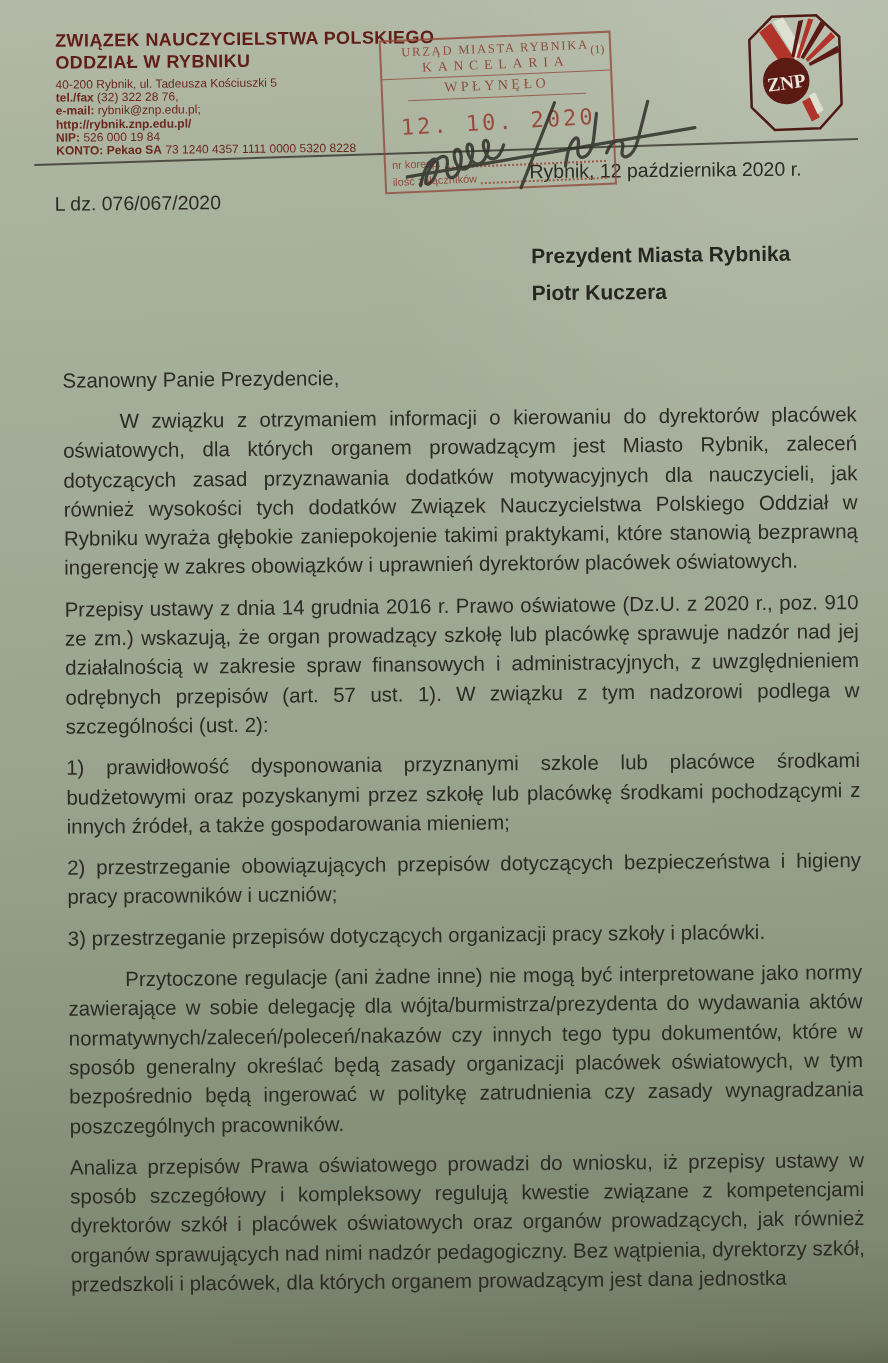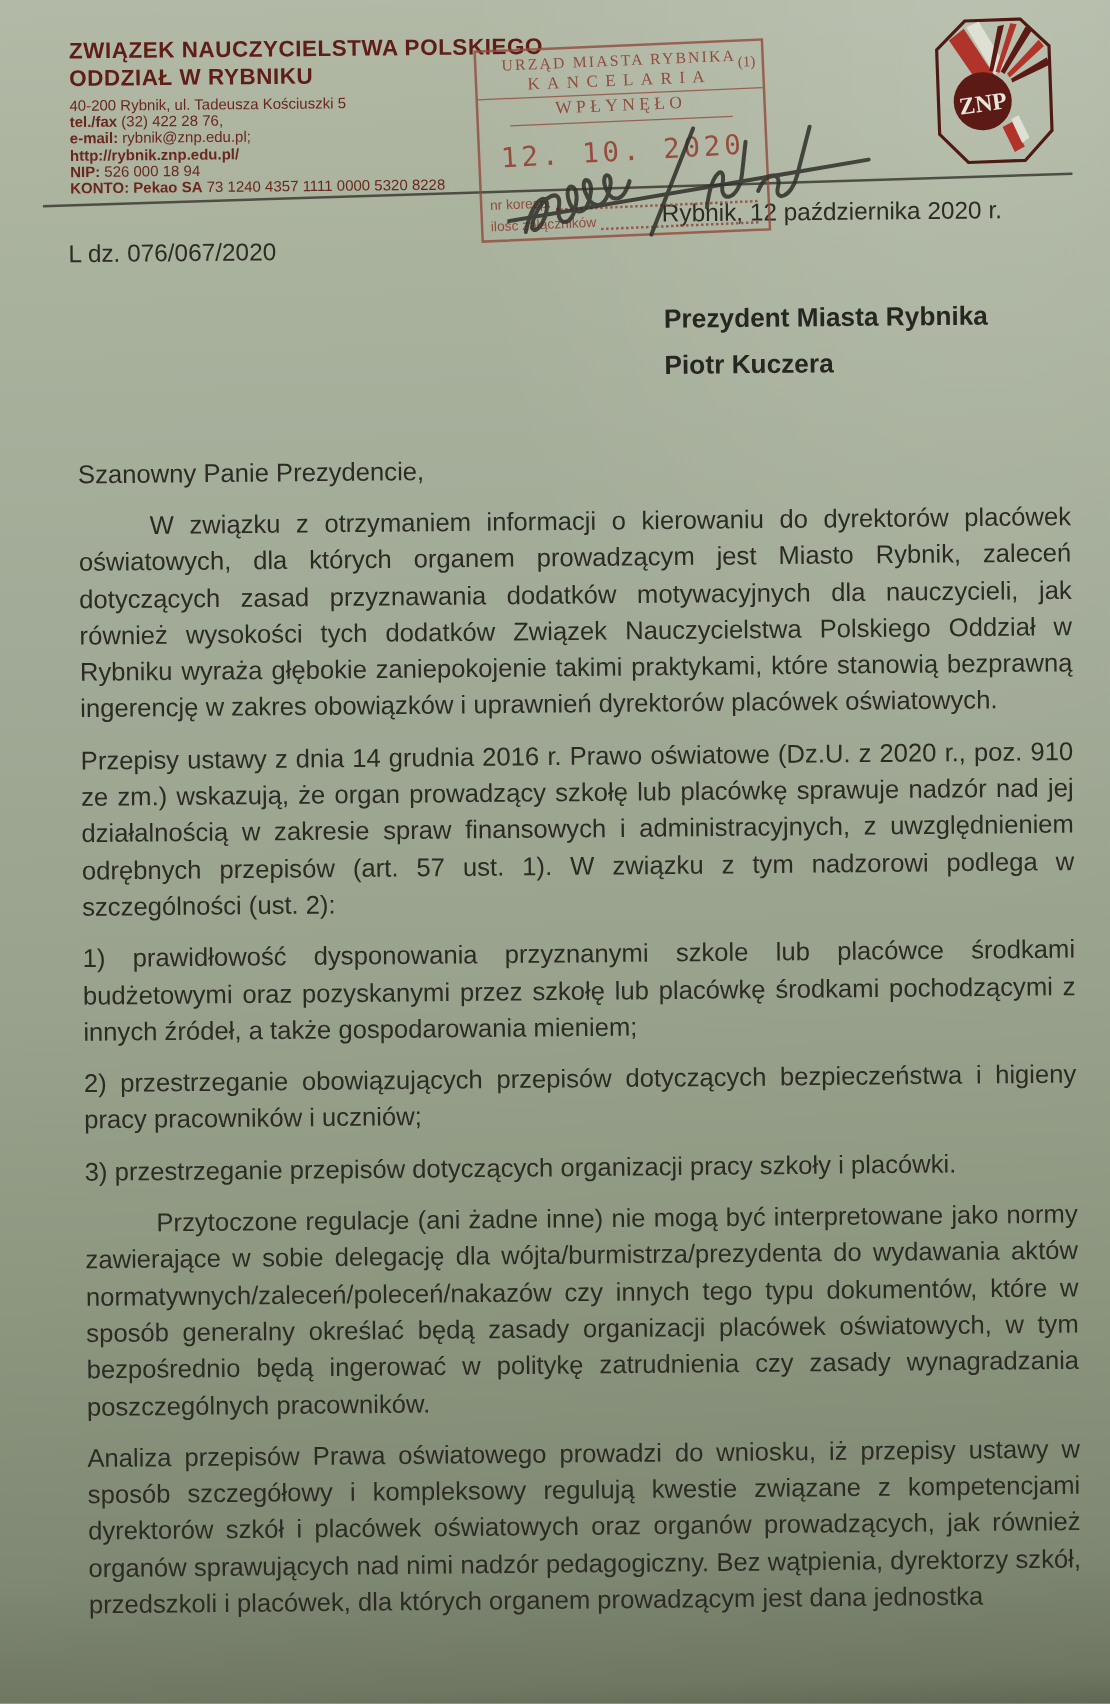--- a/index.html
+++ b/index.html
@@ -59,24 +59,24 @@
 </head>
 <body>
 
 <div class="sheet">
 
   <div class="letterhead">
     <div class="lh-title">ZWIĄZEK NAUCZYCIELSTWA POLSKIEGO</div>
     <div class="lh-title">ODDZIAŁ W RYBNIKU</div>
     <div class="lh-small">
       <div class="lh-row">40-200 Rybnik, ul. Tadeusza Kościuszki 5</div>
-      <div class="lh-row"><span class="b">tel./fax</span><span> (32) 422 28 76,</span></div>
+      <div class="lh-row"><span class="b">tel./fax</span><span> (32) 322 28 76,</span></div>
       <div class="lh-row"><span class="b">e-mail:</span><span> rybnik@znp.edu.pl;</span></div>
       <div class="lh-row b">http://rybnik.znp.edu.pl/</div>
-      <div class="lh-row"><span class="b">NIP:</span><span> 526 000 18 94</span></div>
+      <div class="lh-row"><span class="b">NIP:</span><span> 526 000 19 84</span></div>
       <div class="lh-row"><span class="b">KONTO: Pekao SA</span><span>  73 1240 4357 1111 0000 5320 8228</span></div>
     </div>
   </div>
 
   <div class="rule"></div>
 
   <div class="logo">
     <svg viewBox="0 0 95 118" width="96" height="120">
       <path d="M26,3 L70,3 L92,25 L92,92 L70,115 L25,115 L3,92 L3,25 Z" fill="none" stroke="#4f1a14" stroke-width="2.5"></path>
 

